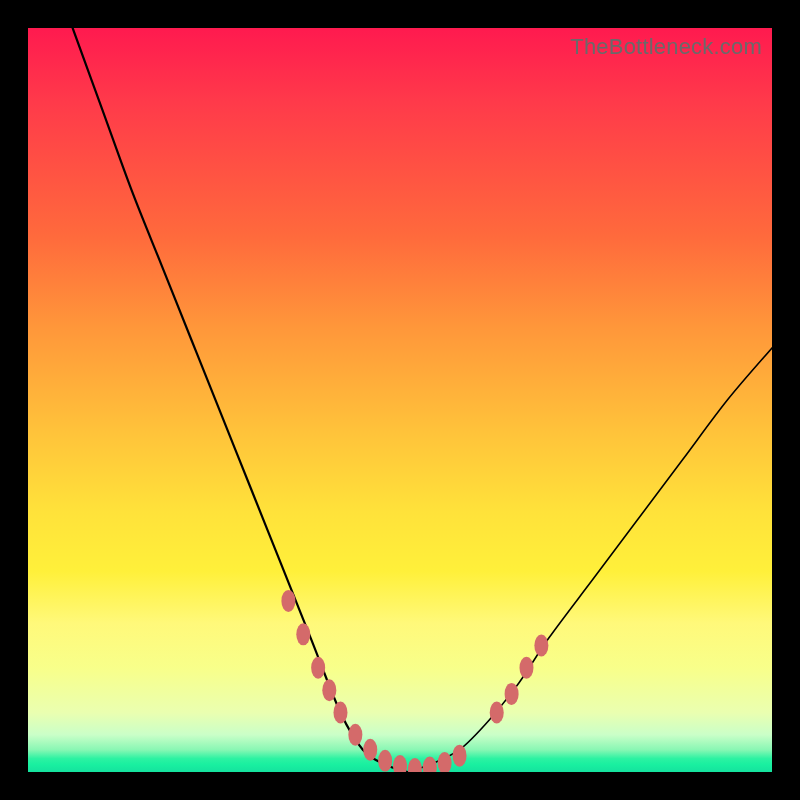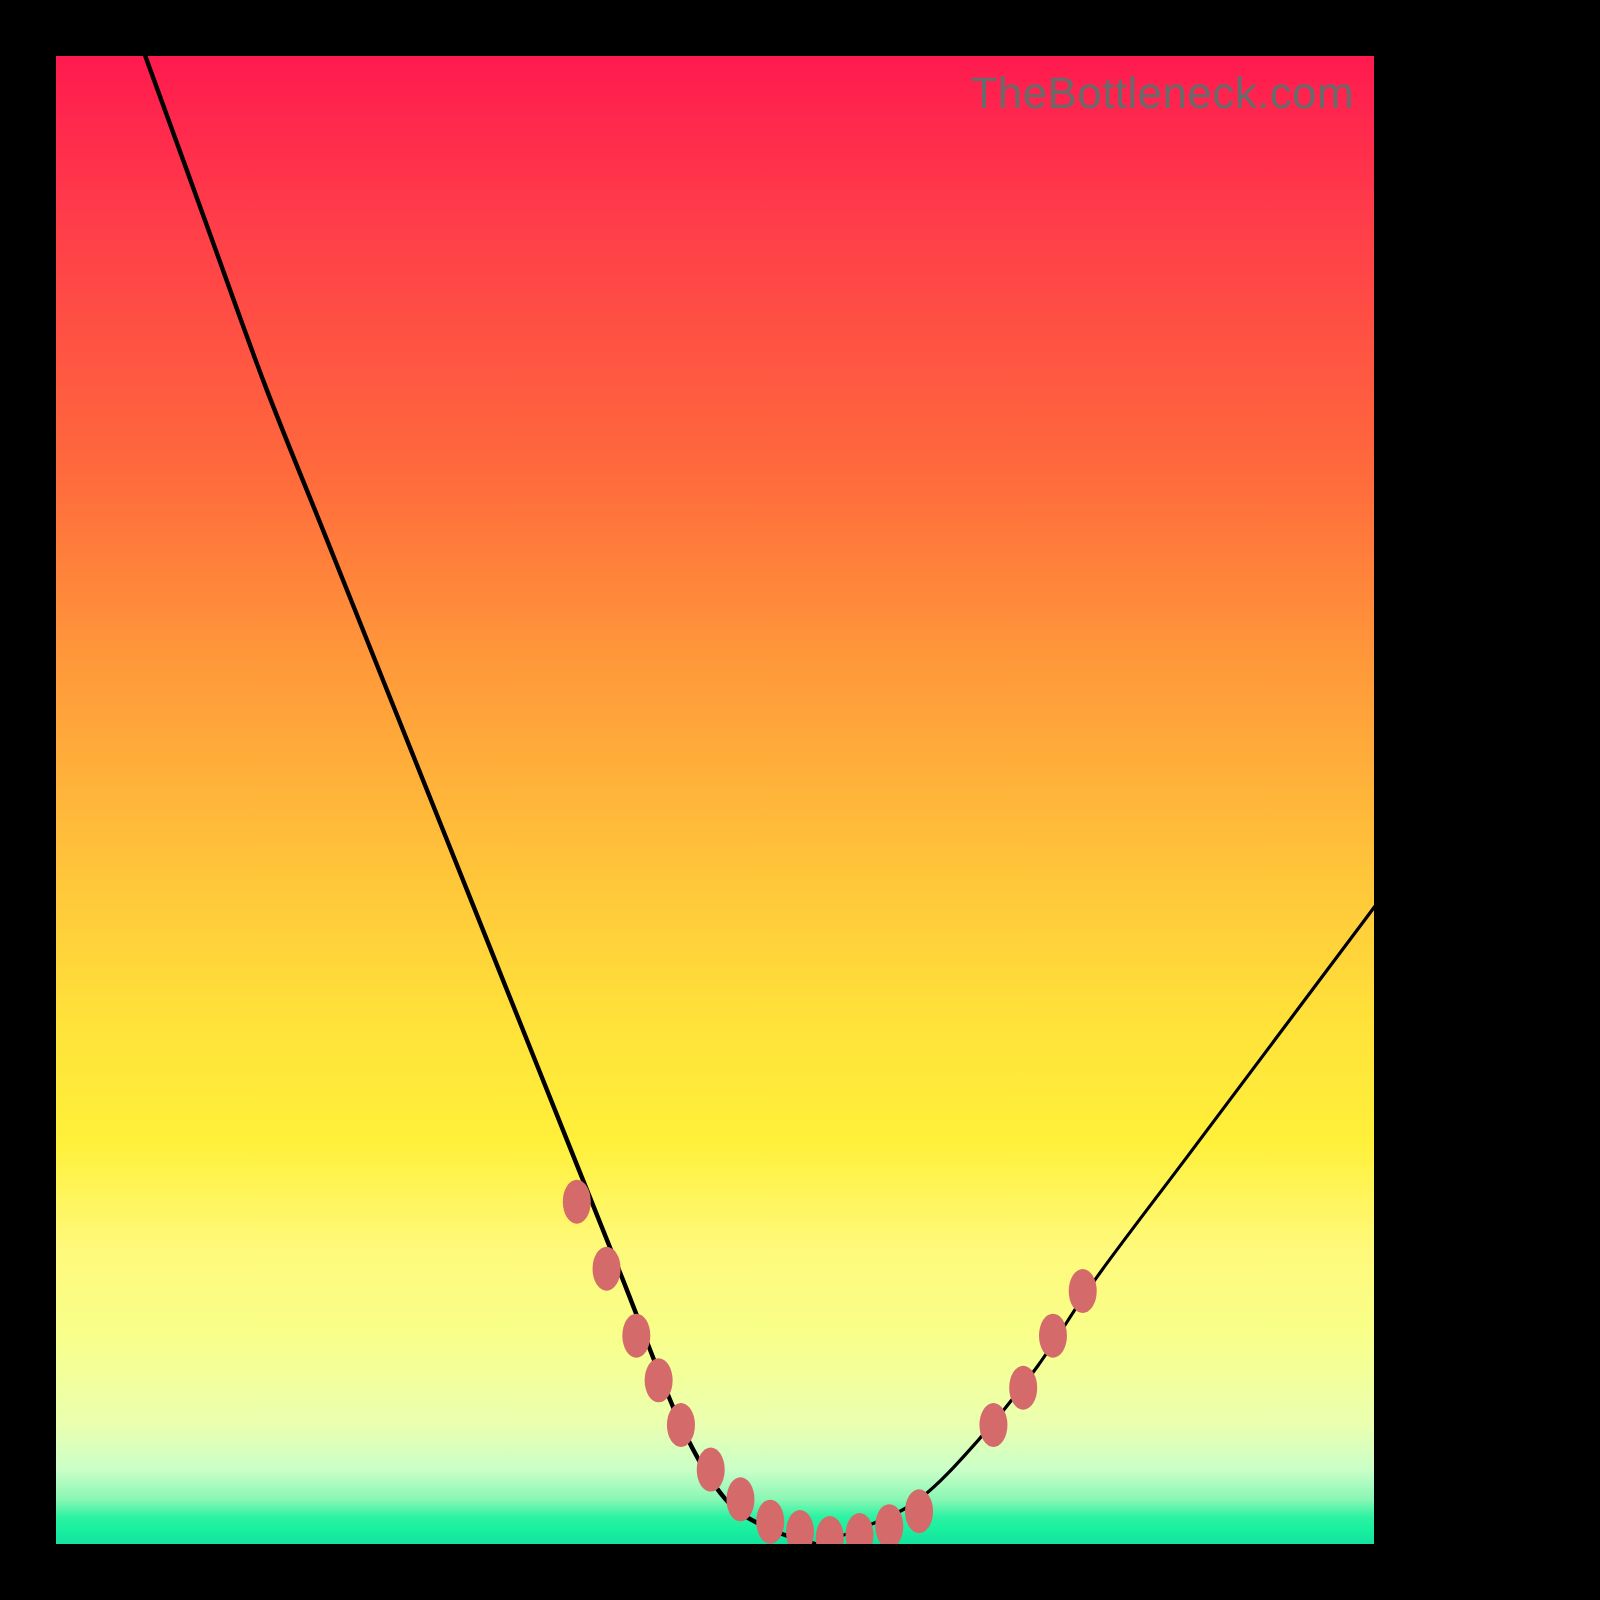--- a/index.html
+++ b/index.html
@@ -16,21 +16,21 @@
     left: 0;
     top: 0;
     width: 800px;
     height: 800px;
     background: #000;
   }
   .plot {
     position: absolute;
     left: 28px;
     top: 28px;
-    width: 659px;
+    width: 744px;
     height: 744px;
     
     background: linear-gradient(
       to bottom,
       #ff1a4f 0%,
       #ff3a4a 10%,
       #ff6a3c 28%,
       #ff963a 40%,
       #ffc53a 55%,
       #ffe23a 65%,

